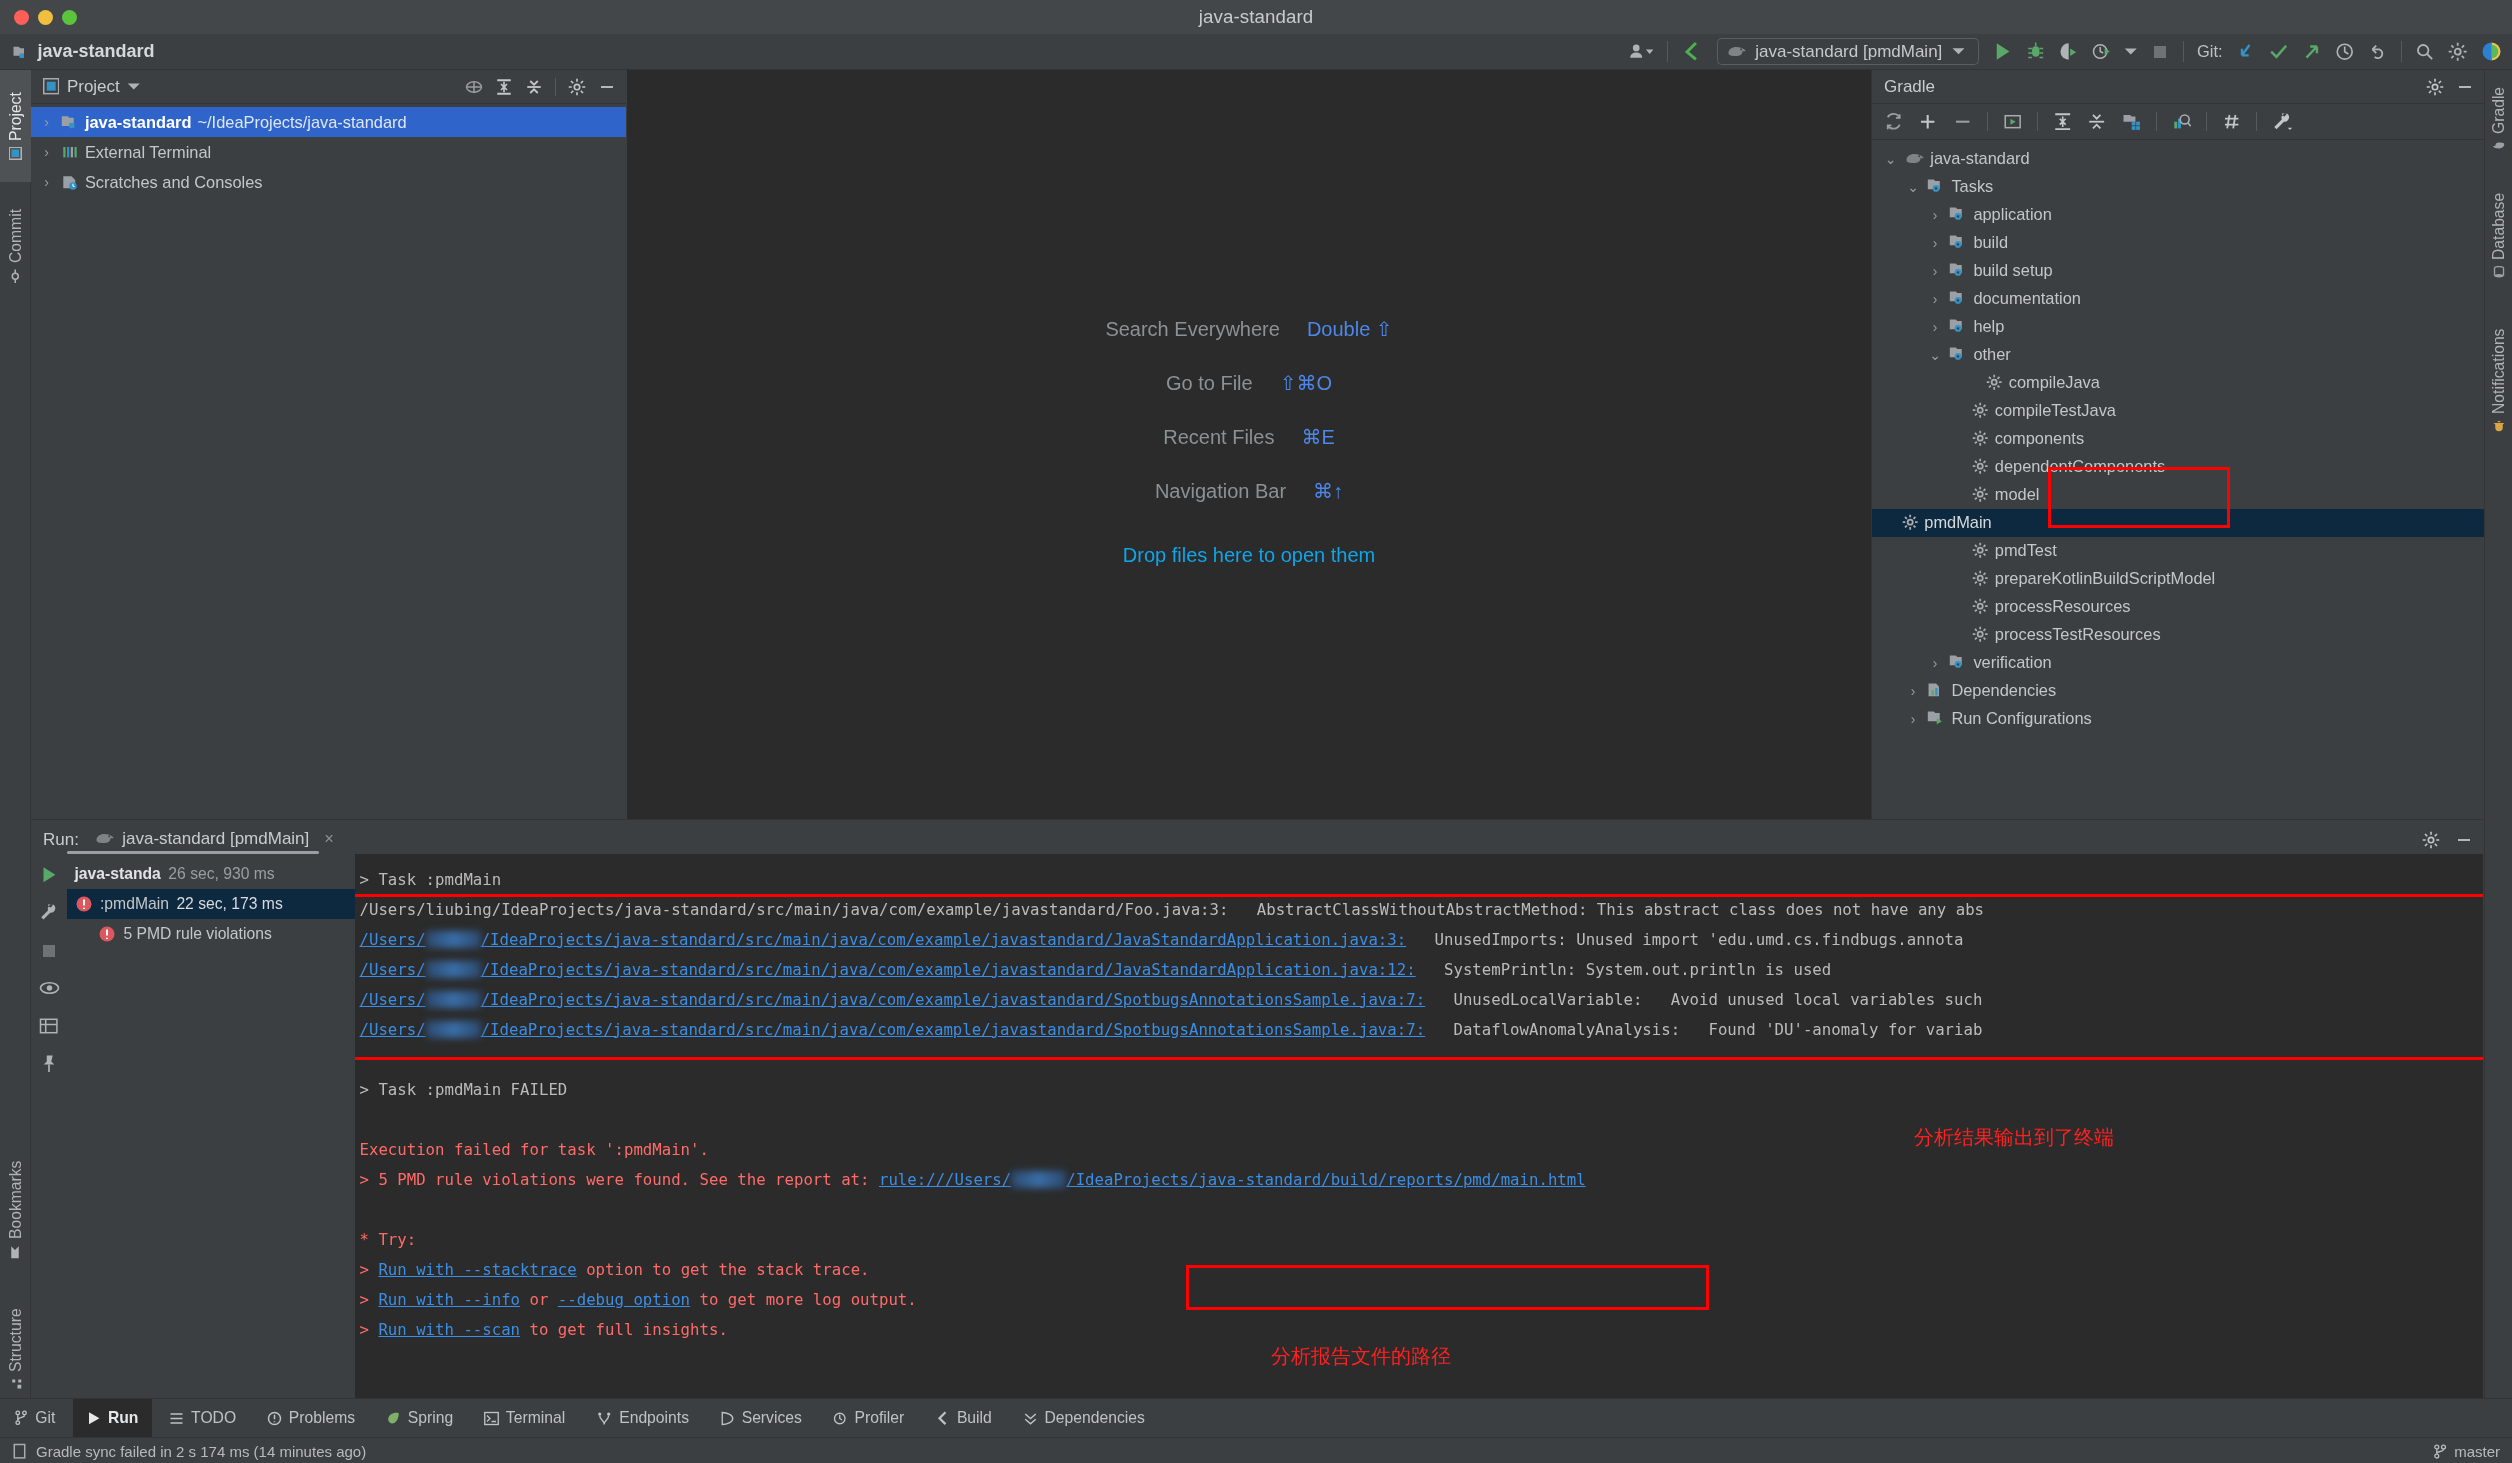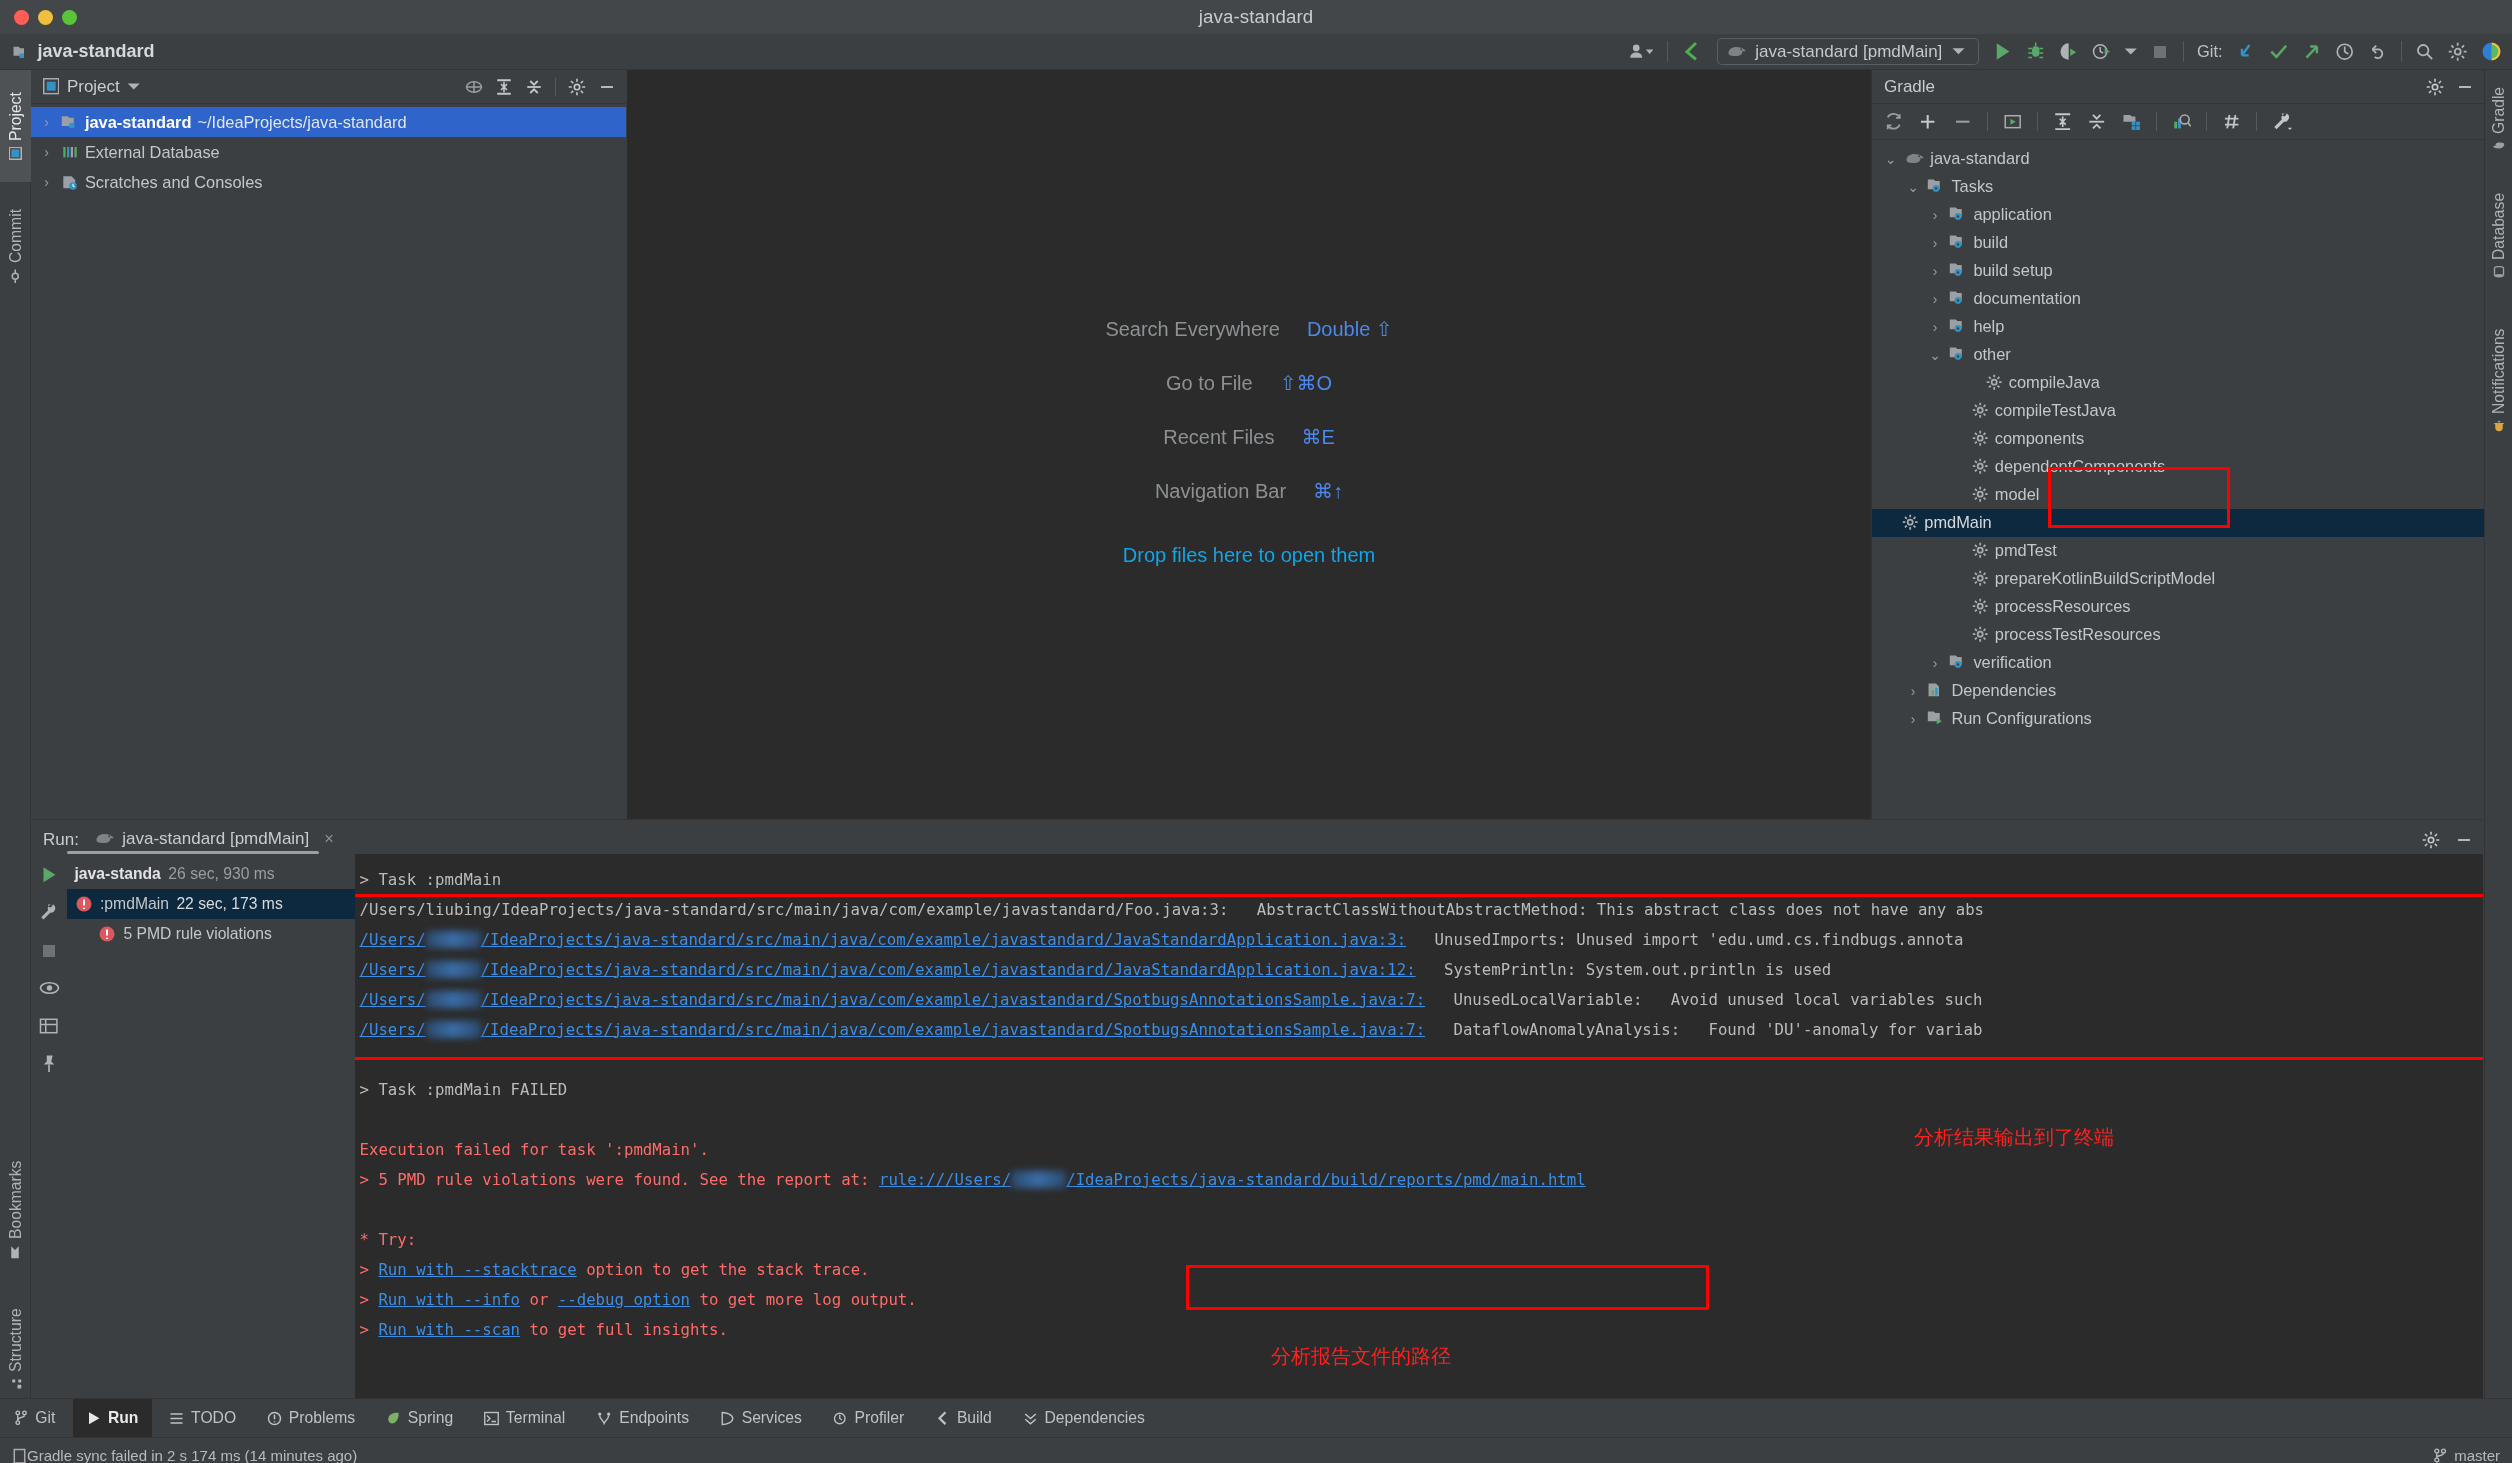--- a/index.html
+++ b/index.html
@@ -124,21 +124,21 @@
 
   
   .bottombar {
     position:absolute; left:0; top:1398px; width:2512px; height:39px;
     background:#3c3f41; display:flex; align-items:center; gap:4px; border-top:0.7px solid #323437;
   }
   .bbtab { display:flex; align-items:center; gap:6.7px; padding:0 13.5px; height:39px; color:#bfc2c4; font-size:15.7px; cursor:pointer; }
   .bbtab.active { background:#2b2b2b; color:#e6e8ea; font-weight:bold; }
   .statusbar {
     position:absolute; left:0; top:1437px; width:2512px; height:27px;
-    background:#3c3f41; display:flex; align-items:flex-end; padding:0 12px; 
+    background:#3c3f41; display:flex; align-items:center; padding:0 12px; gap:9px;
     border-top:0.7px solid #323437;
   }
   .statusbar .st { color:#b7babc; font-size:15px; }
   .statusbar .right { margin-left:auto; display:flex; align-items:center; gap:7.5px; }
   svg { display:block; }
 </style>
 </head>
 <body>
 
 <div class="app">
@@ -380,21 +380,21 @@
       <div class="trow">
         <span class="chev">›</span>
         <span>
           <svg width="18" height="16.4" viewBox="0 0 24 22">
               <rect x="3" y="4" width="3" height="14" fill="#59a869"></rect>
               <rect x="8" y="4" width="3" height="14" fill="#3592c4"></rect>
               <rect x="13" y="4" width="3" height="14" fill="#9aa0a6"></rect>
               <rect x="18" y="4" width="3" height="14" fill="#59a869"></rect>
             </svg>
         </span>
-        <span class="name">External Database</span>
+        <span class="name">External Terminal</span>
       </div>
       <div class="trow">
         <span class="chev">›</span>
         <span>
           <svg width="18" height="16.4" viewBox="0 0 24 22">
               <path d="M3 3h11l5 5v11H3z" fill="#9aa0a6"></path>
               <circle cx="16" cy="16" r="5" fill="#3592c4"></circle>
               <path d="M16 13v3l2 1" stroke="#fff" stroke-width="1.4" fill="none"></path>
             </svg>
         </span>

